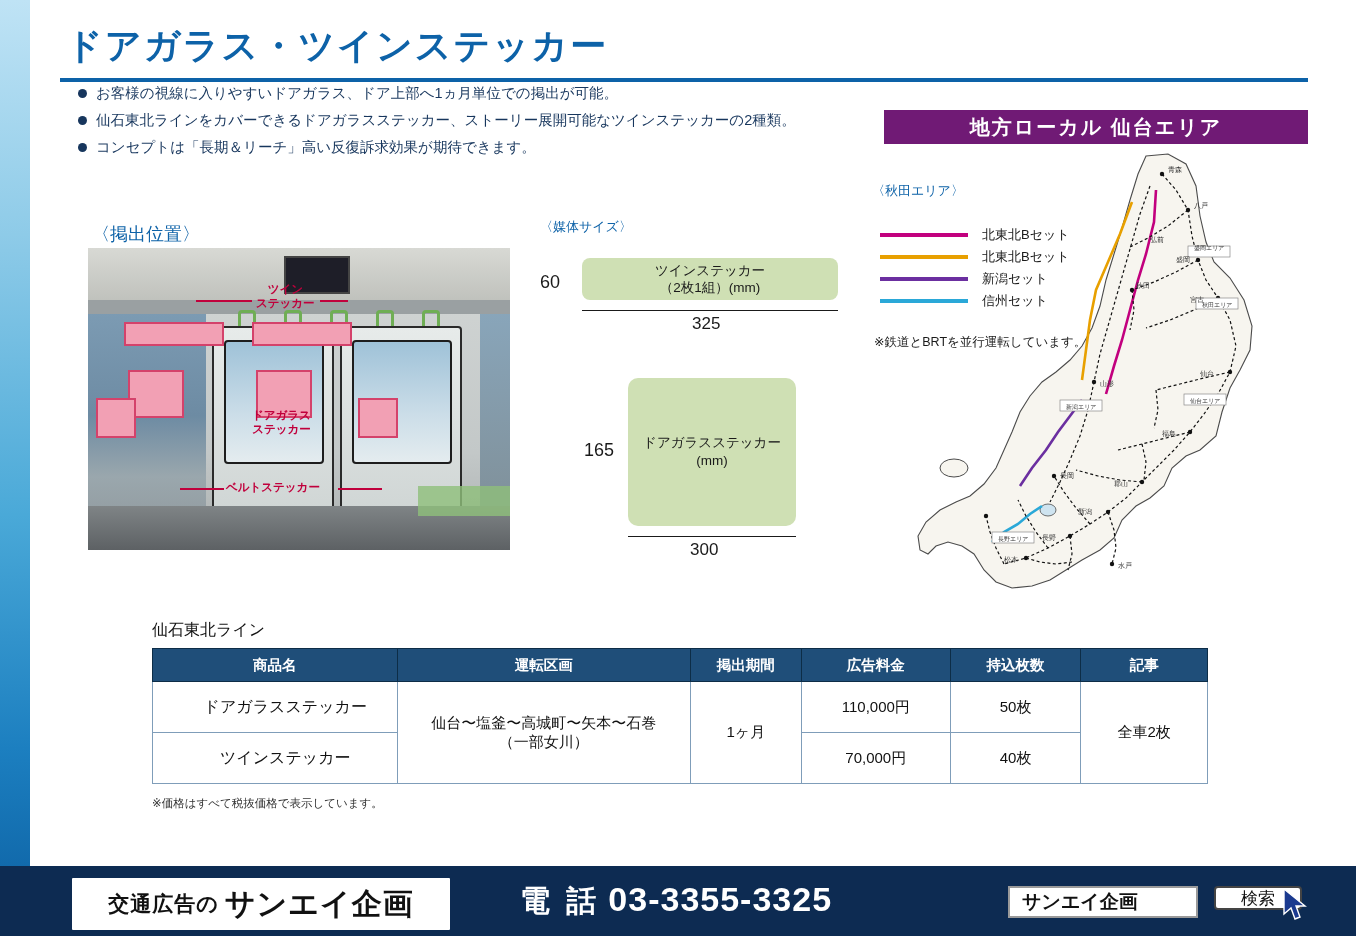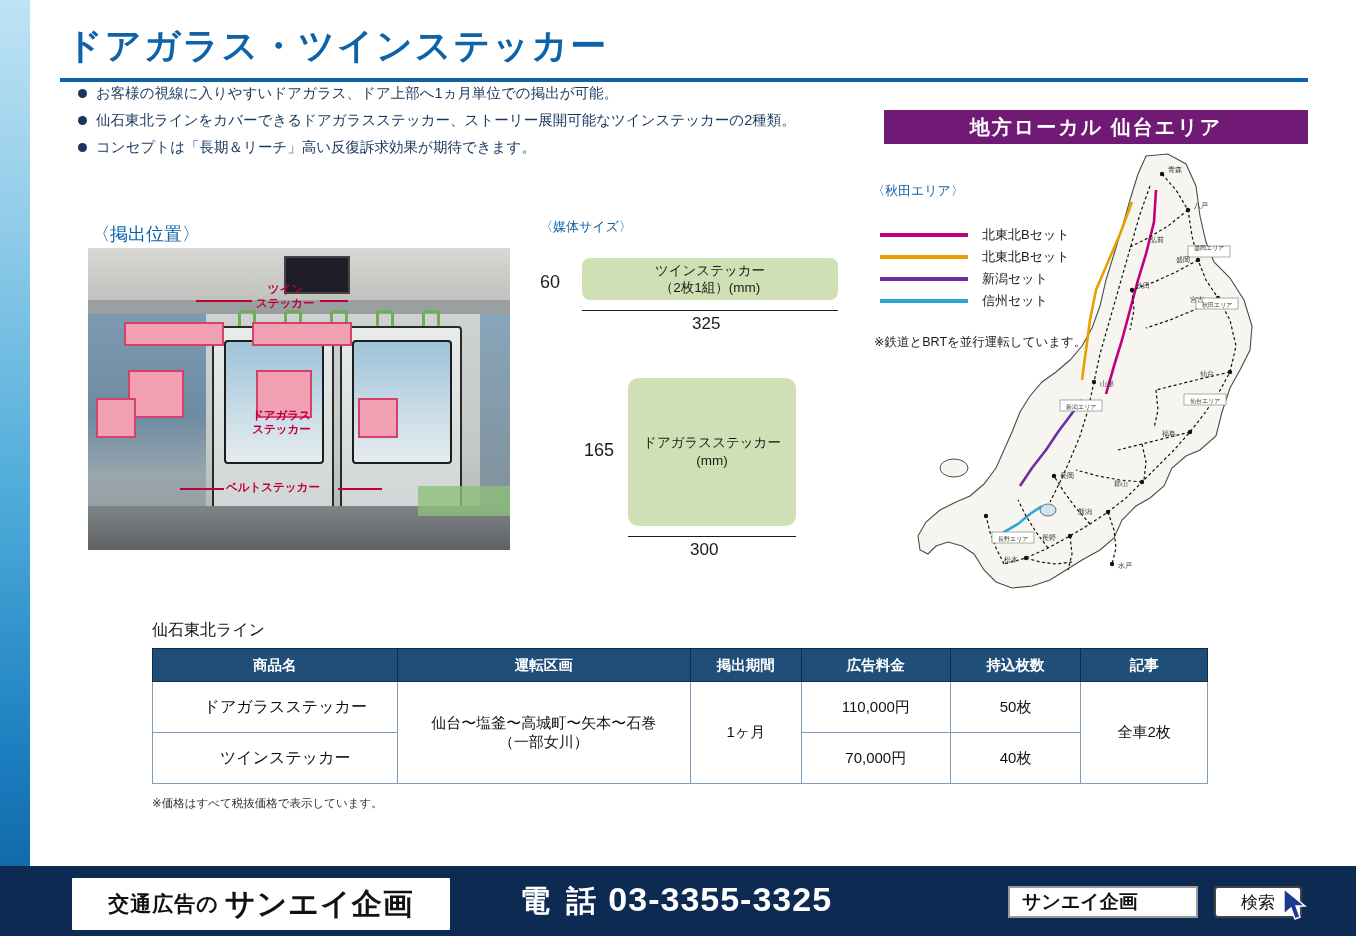--- a/index.html
+++ b/index.html
@@ -97,21 +97,21 @@
   
   .footer{position:absolute;left:0;top:866px;width:1356px;height:70px;background:#0d2b52;}
   .logo-box{position:absolute;left:72px;top:878px;width:372px;height:46px;background:#ffffff;border:3px solid #ffffff;border-radius:1px;
     display:flex;align-items:center;justify-content:center;}
   .logo-box .l1{font-size:21px;color:#111;font-weight:bold;letter-spacing:1px;}
   .logo-box .l2{font-size:30px;color:#111;font-weight:bold;letter-spacing:1px;margin-left:6px;}
   .tel{position:absolute;left:520px;top:880px;color:#fff;font-size:34px;font-weight:bold;letter-spacing:1px;white-space:nowrap;}
   .tel .w{font-size:30px;letter-spacing:4px;margin-right:8px;}
   .searchbox{position:absolute;left:1008px;top:886px;width:190px;height:32px;background:#fff;border:2px solid #9a9a9a;
     display:flex;align-items:center;padding-left:12px;font-size:19px;color:#111;font-weight:bold;box-sizing:border-box;}
-  .searchbtn{position:absolute;left:1214px;top:886px;width:88px;height:32px;background:#fff;border:2px solid #444;border-radius:4px;
+  .searchbtn{position:absolute;left:1214px;top:886px;width:88px;height:24px;background:#fff;border:2px solid #444;border-radius:4px;
     display:flex;align-items:center;justify-content:center;font-size:17px;color:#111;box-sizing:border-box;}
   .cursor{position:absolute;left:1282px;top:888px;width:26px;height:34px;}
 </style>
 </head>
 <body>
 
 <div class="page">
 
   <div class="left-stripe"></div>
 

